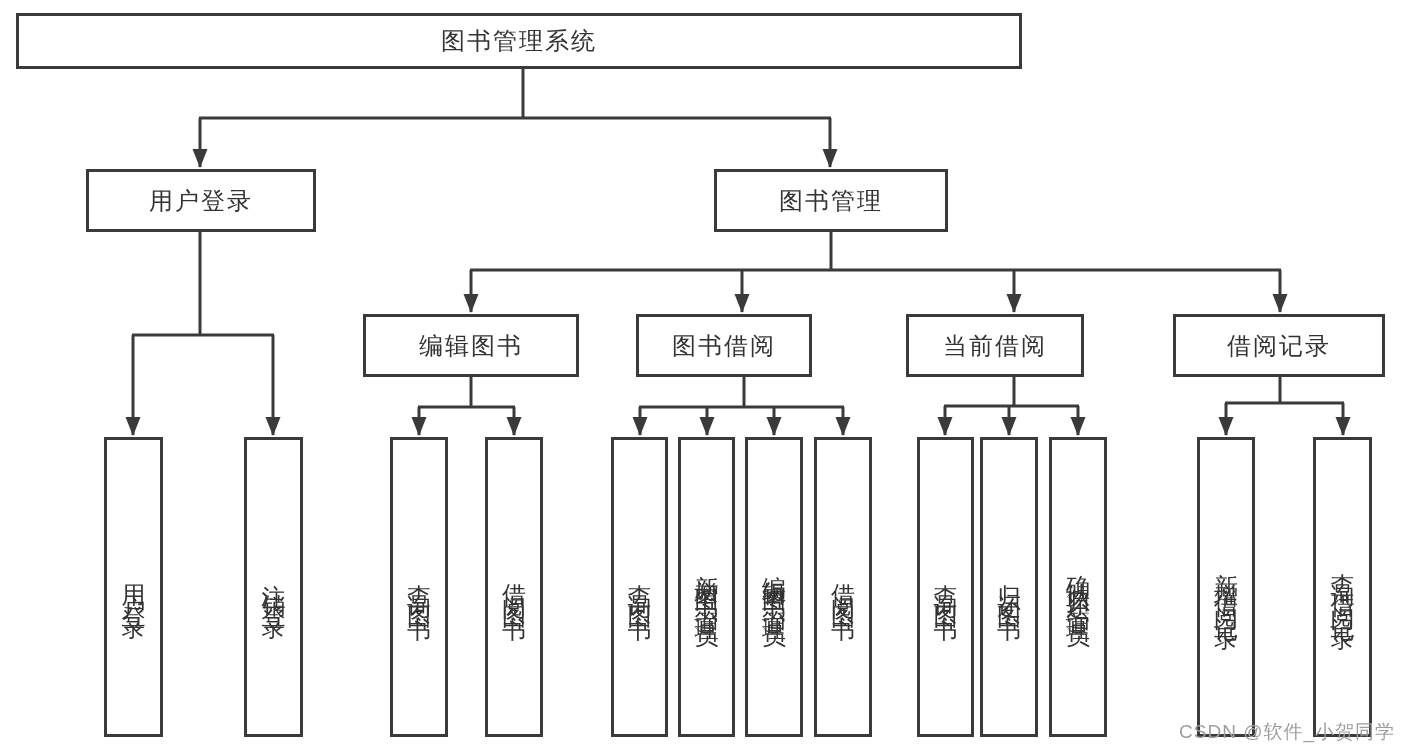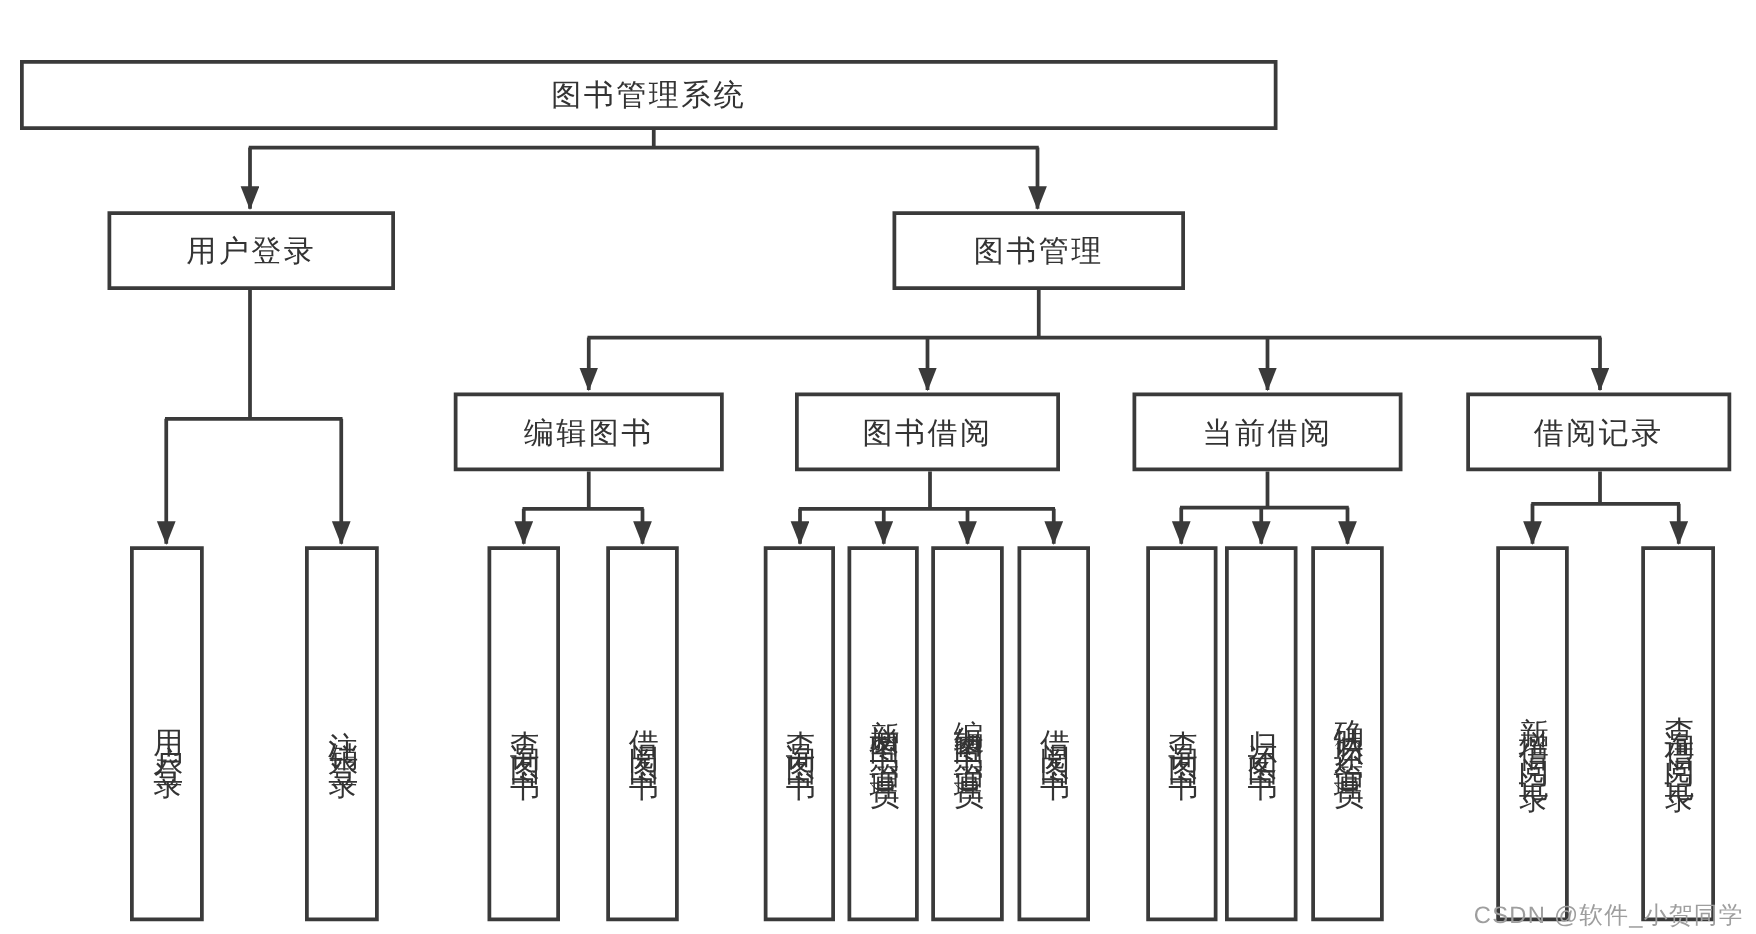--- a/index.html
+++ b/index.html
@@ -13,28 +13,28 @@
     border:3px solid #3a3a3a;display:flex;align-items:center;justify-content:center;
   }
   .hbox{font-size:24px;letter-spacing:2px;white-space:nowrap;}
   .vbox{top:437px;height:300px;}
   .vtext{
     writing-mode:vertical-rl;text-orientation:mixed;
     font-size:24px;letter-spacing:11px;line-height:1;white-space:nowrap;
   }
   .long .vtext{letter-spacing:7px;}
   
-  .p-root{left:16px;top:13px;width:1006px;height:56px;margin-top:35px;}
+  .p-root{left:16px;top:13px;width:1006px;height:56px;}
   
   .p-user-login{left:86px;top:169px;width:230px;height:63px;}
   .p-book-mgmt{left:714px;top:169px;width:234px;height:63px;}
   
   .p-g1{left:363px;top:314px;width:216px;height:63px;}
-  .p-g2{left:636px;top:314px;width:212px;height:63px;}
-  .p-g3{left:906px;top:314px;width:216px;height:63px;font-family:Liberation Mono, monospace;}
+  .p-g2{left:636px;top:314px;width:176px;height:63px;}
+  .p-g3{left:906px;top:314px;width:178px;height:63px;font-family:Liberation Mono, monospace;}
   .p-g4{left:1173px;top:314px;width:212px;height:63px;}
   
   .p-c1{left:104px;width:59px;}
   .p-c2{left:244px;width:59px;}
   .p-c3{left:390px;width:58px;}
   .p-c4{left:485px;width:58px;}
   .p-c5{left:611px;width:57px;}
   .p-c6{left:678px;width:57px;}
   .p-c7{left:745px;width:58px;}
   .p-c8{left:814px;width:58px;}

